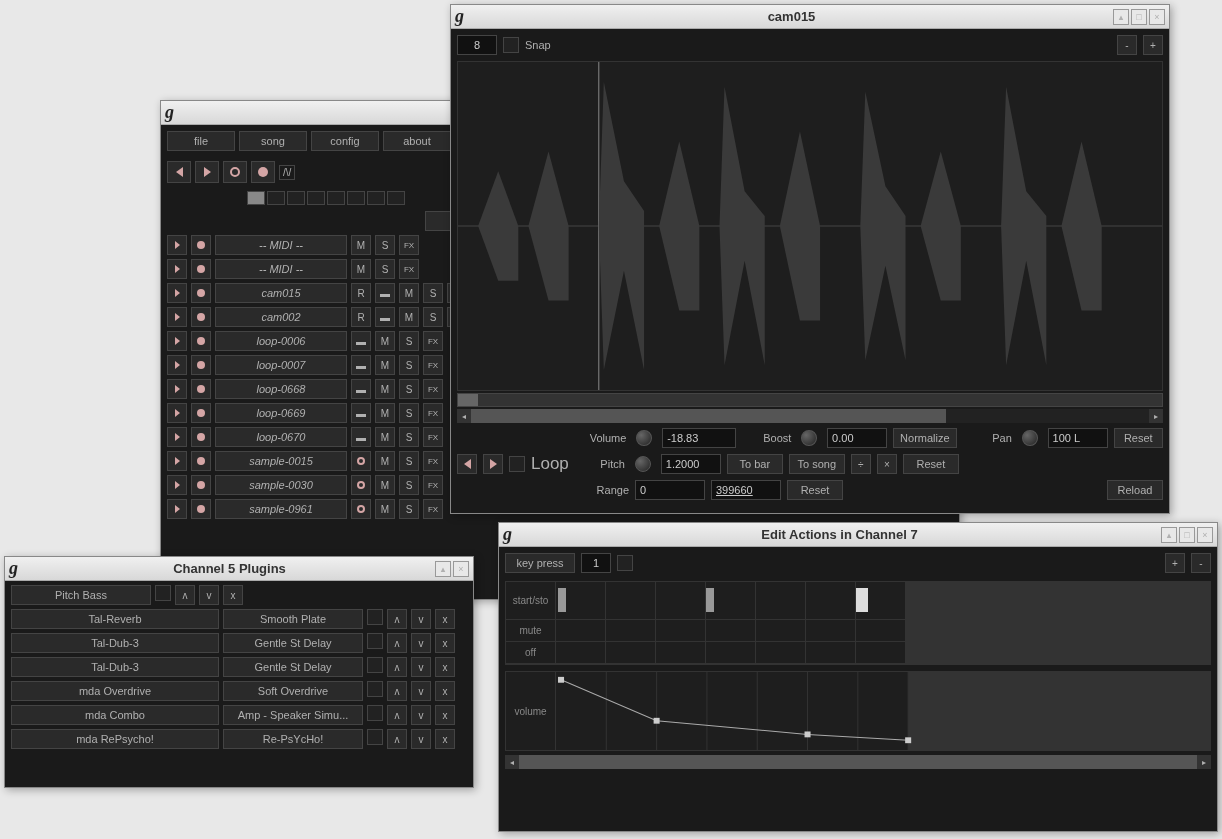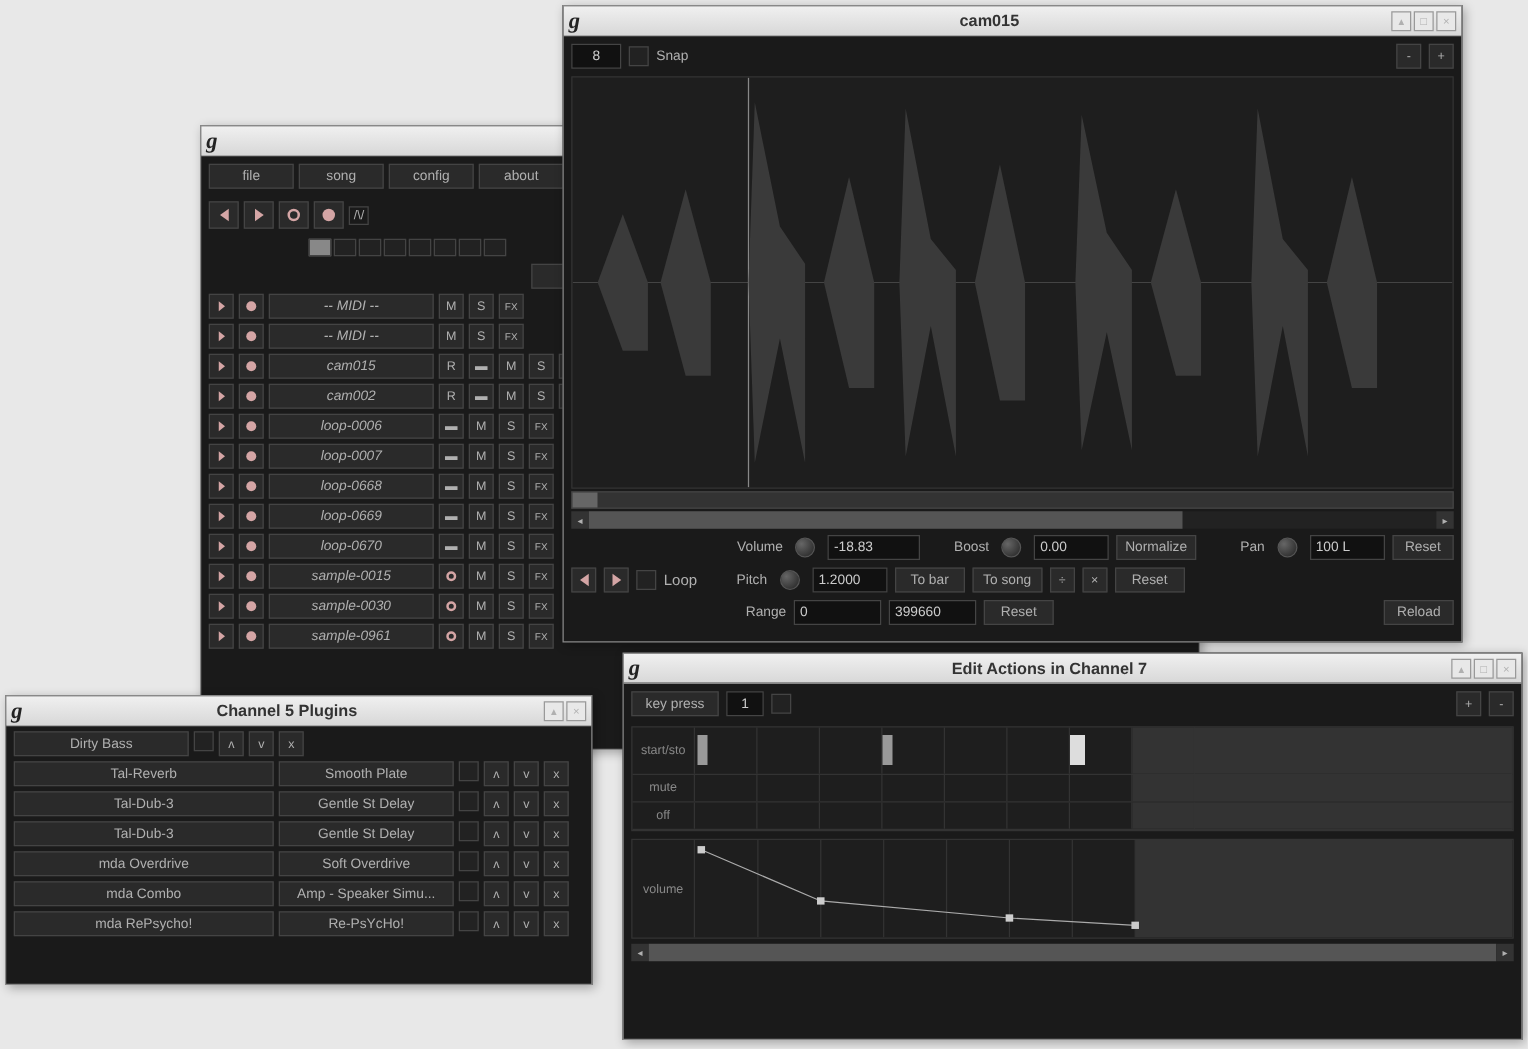--- a/index.html
+++ b/index.html
@@ -340,51 +340,51 @@
     <div class="btn" style="width:50px">Reset</div>
   </div>
   <div class="ctrl-row">
     <div class="btn btn-sm">
         <div class="tri-left"></div>
       </div>
     <div class="btn btn-sm">
         <div class="tri-play"></div>
       </div>
     <span class="sqbtn"></span>
-    <span style="font-size:12px;">Loop</span>
+    <span style="font-size:17px;">Loop</span>
     <span class="lbl">Pitch</span>
     <span class="knob"></span>
     <input class="input" style="width: 60px;" value="1.2000">
     <div class="btn" style="width:56px">To bar</div>
     <div class="btn" style="width:56px">To song</div>
     <div class="btn btn-sm">÷</div>
     <div class="btn btn-sm">×</div>
     <div class="btn" style="width:56px">Reset</div>
   </div>
   <div class="ctrl-row">
     <div style="width:116px"></div>
     <span class="lbl">Range</span>
     <input class="input" style="width: 70px;" value="0">
-    <input class="input" style="width: 70px;" value="399660">
+    <input class="input" style="width: 70px; text-decoration: underline;" value="399660">
     <div class="btn" style="width:56px">Reset</div>
     <div style="flex:1"></div>
     <div class="btn" style="width:56px">Reload</div>
   </div>
 </div>
 
 <div class="window dark" id="win-plugins">
   <div class="titlebar">
     <span class="logo">g</span>
     <span class="title">Channel 5 Plugins</span>
     <div class="winbtn">▴</div>
     <div class="winbtn">×</div>
   </div>
   <div id="plugin-rows">
       <div class="plugin-row">
-    <div class="btn plugin-preset">Dirty Bass</div>
+    <div class="btn plugin-preset">Pitch Bass</div>
     <span class="sqbtn"></span>
     <div class="btn btn-sm">ʌ</div>
     <div class="btn btn-sm">v</div>
     <div class="btn btn-sm">x</div>
   </div>
       <div class="plugin-row">
     <div class="btn plugin-name">Tal-Reverb</div>
     <div class="btn plugin-preset">Smooth Plate</div>
     <span class="sqbtn"></span>
     <div class="btn btn-sm">ʌ</div>

